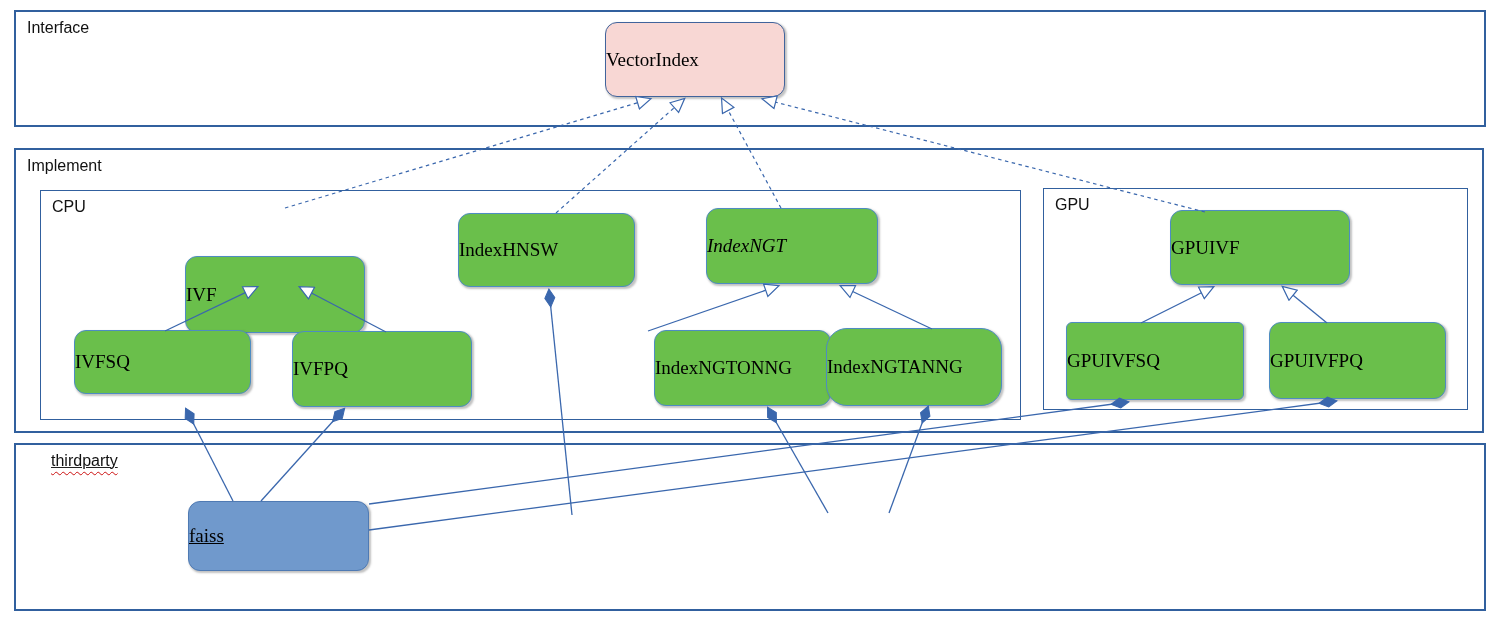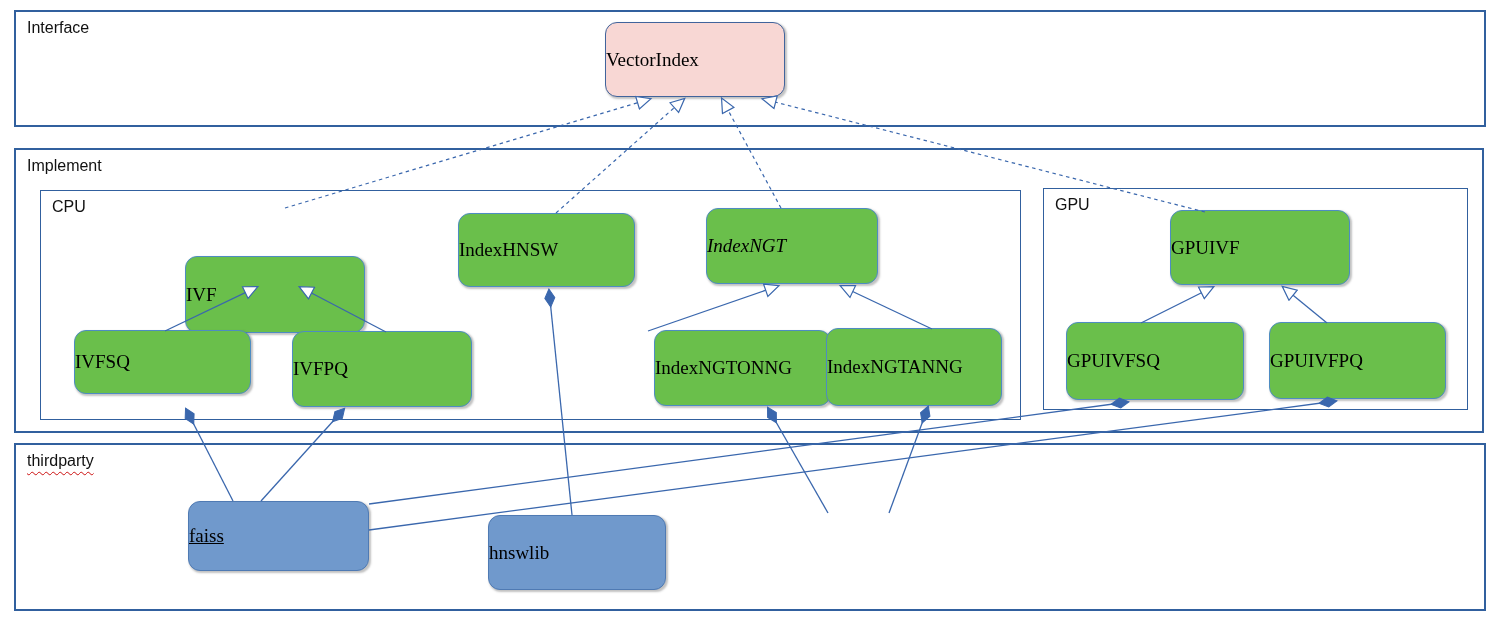--- a/index.html
+++ b/index.html
@@ -11,21 +11,21 @@
   }
   .container {
     position:absolute; border:2px solid #31609e; background:transparent;
     box-sizing:border-box;
   }
   .container.inner { border-width:1.5px; }
   .clabel {
     position:absolute; top:7px; left:11px; font-size:16px; color:#111;
     font-family:"Liberation Sans", sans-serif;
   }
-  .squig-outer { text-decoration-thickness:1px; text-decoration-color:#222; }
+  .squig-outer { text-decoration:underline; text-decoration-thickness:1px; text-decoration-color:#222;margin-left:24px; }
   .squig-inner {
     text-decoration:underline wavy #cc1111;
     text-decoration-thickness:1px;
     text-underline-offset:5px;
   }
   .node {
     position:absolute; box-sizing:border-box;
     border:1.5px solid #41649c; border-radius:12px;
     display:flex; align-items:center; justify-content:flex-start;
     font-family:"Liberation Serif", serif; font-size:19px; color:#000;
@@ -85,43 +85,40 @@
   </div>
 
   <div class="node impl" style="left:292px; top:331px; width:180px; height:76px;">
     <span>IVFPQ</span>
   </div>
 
   <div class="node impl" style="left:614px; top:330px; width:177px; height:76px;margin-left:40px;">
     <span>IndexNGTONNG</span>
   </div>
 
-  <div class="node impl" style="left:826px; top:328px; width:176px; height:78px;">
+  <div class="node impl" style="left:826px; top:328px; width:176px; height:78px;border-radius:21px;">
     <span>IndexNGTANNG</span>
   </div>
 
   <div class="node impl" style="left:1170px; top:210px; width:180px; height:75px;">
     <span>GPUIVF</span>
   </div>
 
-  <div class="node impl" style="left:1066px; top:322px; width:178px; height:78px;">
+  <div class="node impl" style="left:1066px; top:322px; width:178px; height:78px;border-radius:6px;">
     <span>GPUIVFSQ</span>
   </div>
 
   <div class="node impl" style="left:1269px; top:322px; width:177px; height:77px;">
     <span>GPUIVFPQ</span>
   </div>
 
   <div class="node third" style="left:188px; top:501px; width:181px; height:70px;text-decoration:underline;">
     <span>faiss</span>
   </div>
 
-  <div class="node third" style="left:488px; top:515px; width:178px; height:75px;">
-    <span>hnswlib</span>
-  </div>
 
 
   <svg class="edges" width="1503" height="628" viewBox="0 0 1503 628">
     <defs>
       <marker id="arrowHollow" markerUnits="userSpaceOnUse" markerWidth="17" markerHeight="15" refX="14" refY="7.5" orient="auto">
         <path d="M1,1 L15,7.5 L1,14 Z" fill="#ffffff" stroke="#3a67ad" stroke-width="1.2"></path>
       </marker>
       <marker id="diamondFilled" markerUnits="userSpaceOnUse" markerWidth="21" markerHeight="12" refX="18" refY="6" orient="auto">
         <path d="M1,6 L10,1 L19,6 L10,11 Z" fill="#3a67ad" stroke="#3a67ad" stroke-width="1"></path>
       </marker>

